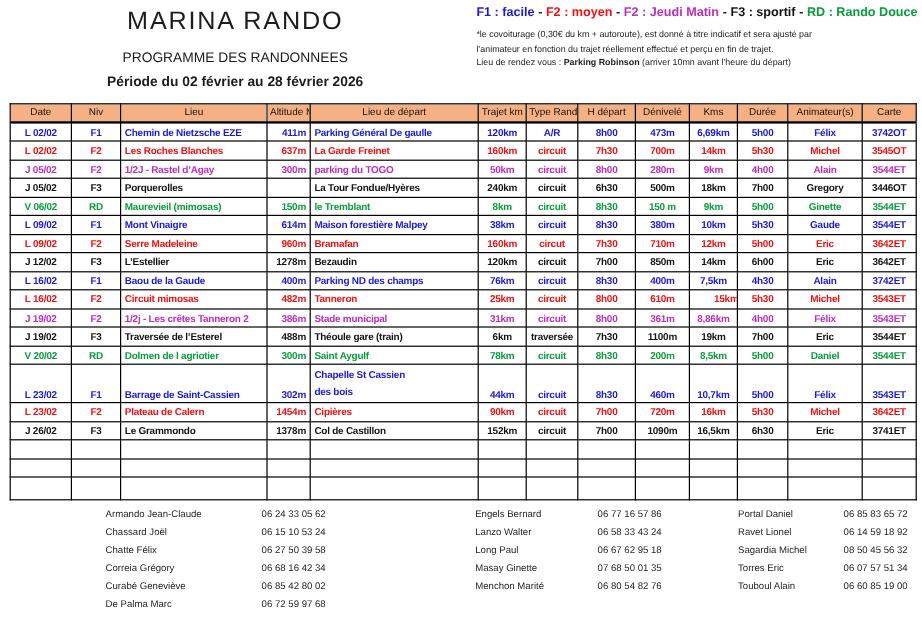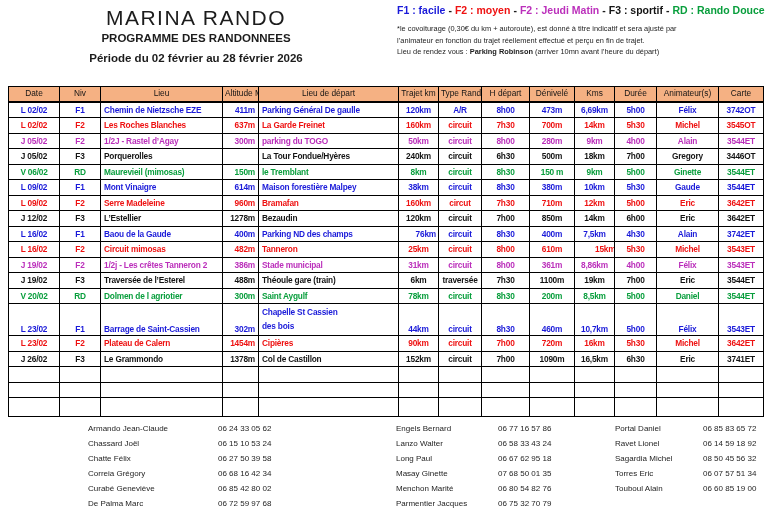--- a/index.html
+++ b/index.html
@@ -7,21 +7,21 @@
     width:768px;height:514px;position:relative;overflow:hidden;
     background:#ffffff;
     font-family:"Liberation Sans", sans-serif;
     -webkit-font-smoothing:antialiased;
   }
   .page{position:absolute;inset:0;}
 
   
   .top-left{position:absolute;left:0;top:0;width:392px;text-align:center;}
   .main-title{margin-top:6px;font-size:21px;letter-spacing:1.5px;color:#1c1c1c;font-weight:400;}
-  .sub1{margin-top:2px;font-size:11.5px;font-weight:bold;color:#1c1c1c;}
+  .sub1{margin-top:13px;font-size:11.5px;font-weight:normal;color:#1c1c1c;}
   .sub2{margin-top:8px;font-size:11.5px;font-weight:bold;color:#1c1c1c;}
 
   .top-right{position:absolute;left:397px;top:4px;width:368px;}
   .legend{font-size:10.5px;font-weight:bold;white-space:nowrap;}
   .legend .sep{color:#1c1c1c;padding:0 3px;}
   .note{margin-top:7px;font-size:7.4px;line-height:11.5px;color:#1c1c1c;}
   .note b{font-weight:bold;}
 
   
   table.rando{
@@ -227,21 +227,21 @@
           <td class="c10" style="color: rgb(20, 20, 20);">6h00</td>
           <td class="c11" style="color: rgb(20, 20, 20);">Eric</td>
           <td class="c12" style="color: rgb(20, 20, 20);">3642ET</td>
         </tr>
         <tr>
           <td class="c0" style="color: rgb(26, 26, 217);">L 16/02</td>
           <td class="c1" style="color: rgb(26, 26, 217);">F1</td>
           <td class="c2" style="color: rgb(26, 26, 217);">Baou de la Gaude</td>
           <td class="c3" style="color: rgb(26, 26, 217);">400m</td>
           <td class="c4" style="color: rgb(26, 26, 217);">Parking ND des champs</td>
-          <td class="c5" style="color: rgb(26, 26, 217); text-align: right;">76km</td>
+          <td class="c5" style="color: rgb(26, 26, 217);">76km</td>
           <td class="c6" style="color: rgb(26, 26, 217);">circuit</td>
           <td class="c7" style="color: rgb(26, 26, 217);">8h30</td>
           <td class="c8" style="color: rgb(26, 26, 217);">400m</td>
           <td class="c9" style="color: rgb(26, 26, 217);">7,5km</td>
           <td class="c10" style="color: rgb(26, 26, 217);">4h30</td>
           <td class="c11" style="color: rgb(26, 26, 217);">Alain</td>
           <td class="c12" style="color: rgb(26, 26, 217);">3742ET</td>
         </tr>
         <tr>
           <td class="c0" style="color: rgb(238, 17, 17);">L 16/02</td>
@@ -438,24 +438,20 @@
           <span class="cphone">06 67 62 95 18</span>
         </div>
         <div class="contact-row">
           <span class="cname" style="width: 102px;">Masay Ginette</span>
           <span class="cphone">07 68 50 01 35</span>
         </div>
         <div class="contact-row">
           <span class="cname" style="width: 102px;">Menchon Marité</span>
           <span class="cphone">06 80 54 82 76</span>
         </div>
-        <div class="contact-row">
-          <span class="cname" style="width: 102px;">Parmentier Jacques</span>
-          <span class="cphone">06 75 32 70 79</span>
-        </div>
       </div>
       <div class="contact-col" style="left: 615px;">
         <div class="contact-row">
           <span class="cname" style="width: 88px;">Portal Daniel</span>
           <span class="cphone">06 85 83 65 72</span>
         </div>
         <div class="contact-row">
           <span class="cname" style="width: 88px;">Ravet Lionel</span>
           <span class="cphone">06 14 59 18 92</span>
         </div>

